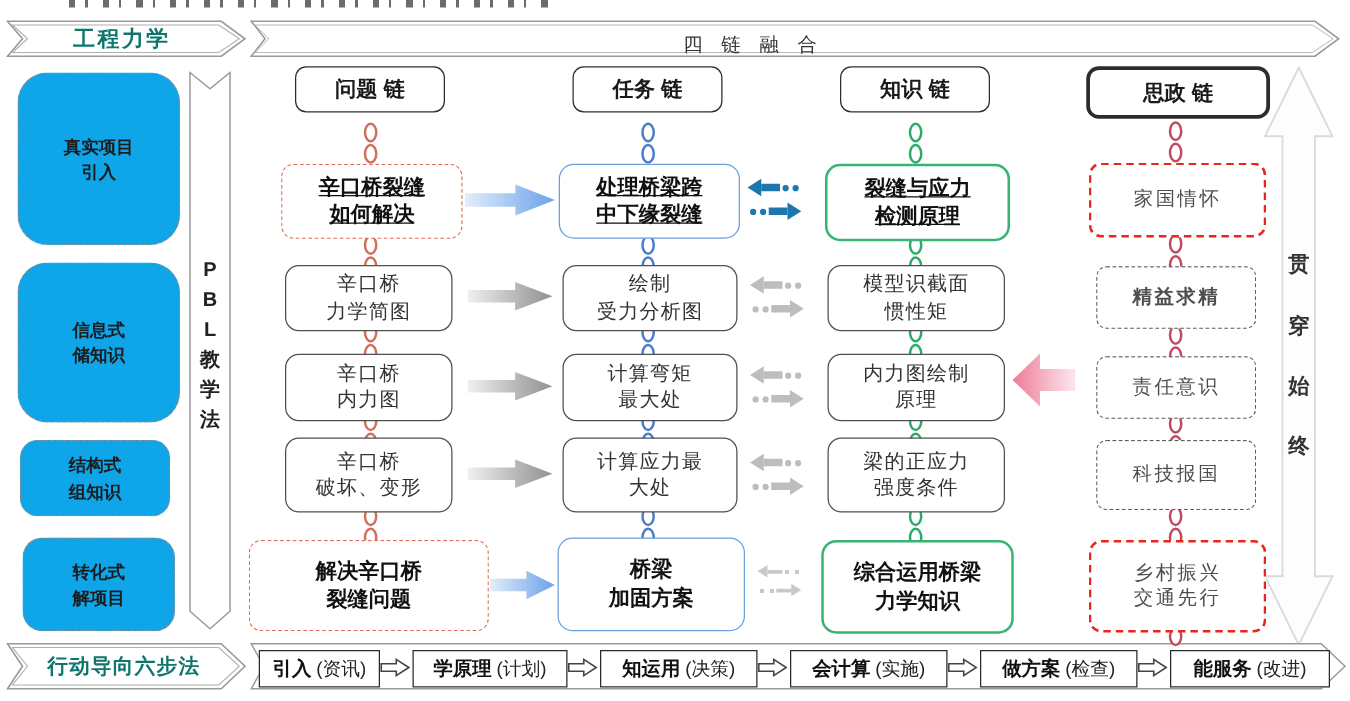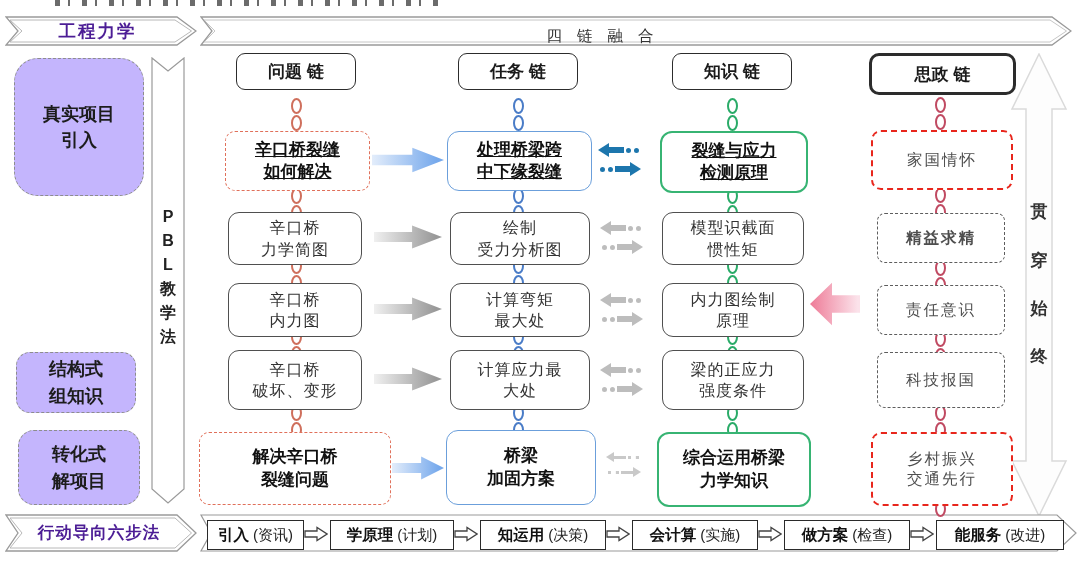--- a/index.html
+++ b/index.html
@@ -3,27 +3,27 @@
 <meta charset="utf-8">
 <style>
   html,body{margin:0;padding:0;background:#fff;}
   .stage{position:relative;width:1080px;height:561px;background:#fff;overflow:hidden;
          font-family:"Liberation Sans",sans-serif;color:#1a1a1a;}
   svg{display:block;}
   .abs{position:absolute;}
 
   
   .banner-label{position:absolute;display:flex;align-items:center;justify-content:center;
-                font-size:17px;font-weight:600;letter-spacing:2px;color:#4c1d95;}
+                font-size:17px;font-weight:600;letter-spacing:2px;color:#0f766e;}
   .fusion-label{position:absolute;display:flex;align-items:center;justify-content:center;
                 font-size:15.5px;font-weight:500;letter-spacing:15px;color:#333;text-indent:15px;}
 
   
   .sidebox{position:absolute;display:flex;align-items:center;justify-content:center;text-align:center;
-           border:1.3px dashed #8d8d8d;background:#c4b5fd;font-size:18px;font-weight:600;
+           border:1.3px dashed #8d8d8d;background:#0ea5e9;font-size:14px;font-weight:600;
            line-height:1.45;color:#1c1c1c;white-space:pre-line;}
 
   .vtext{position:absolute;display:flex;align-items:center;justify-content:center;text-align:center;
          white-space:pre-line;}
   .pbl-text{font-size:16px;font-weight:600;line-height:1.5;color:#222;}
   .through-text{font-size:17px;font-weight:600;line-height:2.85;color:#333;}
 
   
   .chead{position:absolute;display:flex;align-items:center;justify-content:center;gap:5px;
          background:#fff;border:1.8px solid #2c2c2c;border-radius:9px;font-size:17px;}
@@ -103,20 +103,22 @@
   <span class="banner-label" style="left:5px;top:16px;width:185px;height:30px;font-size:17.5px;">工程力学</span>
 
   <svg class="abs" style="left:200px;top:16px;" width="872" height="30" viewBox="0 0 872 30">
     <polygon points="1,1 852,1 871,15 852,29 1,29 12,15" fill="#fff" stroke="#9a9a9a" stroke-width="1.3"></polygon>
     <polygon points="4,4 850,4 866.5,15 850,26 4,26 15,15" fill="none" stroke="#b8b8b8" stroke-width="0.8"></polygon>
   </svg>
   <span class="fusion-label" style="left:200px;top:16px;width:800px;height:40px;">四链融合</span>
 
   <div class="sidebox" style="left: 14px; top: 58px; width: 128px; height: 136px; border-radius: 24px; white-space: pre-line;">真实项目
 引入</div>
+  <div class="sidebox" style="left: 14px; top: 210px; width: 128px; height: 126px; border-radius: 24px; white-space: pre-line;">信息式
+储知识</div>
   <div class="sidebox" style="left: 16px; top: 352px; width: 118px; height: 59px; border-radius: 14px; white-space: pre-line;">结构式
 组知识</div>
   <div class="sidebox" style="left: 18px; top: 430px; width: 120px; height: 73px; border-radius: 16px; white-space: pre-line;">转化式
 解项目</div>
 
   <svg class="abs" style="left:151px;top:57px;" width="34" height="448" viewBox="0 0 34 448">
     <polygon points="1,1 17,14 33,1 33,432 17,446 1,432" fill="#fff" stroke="#9a9a9a" stroke-width="1.2"></polygon>
   </svg>
   <span class="vtext pbl-text" style="left: 151px; top: 57px; width: 34px; height: 440px; white-space: pre-line;">P
 B

